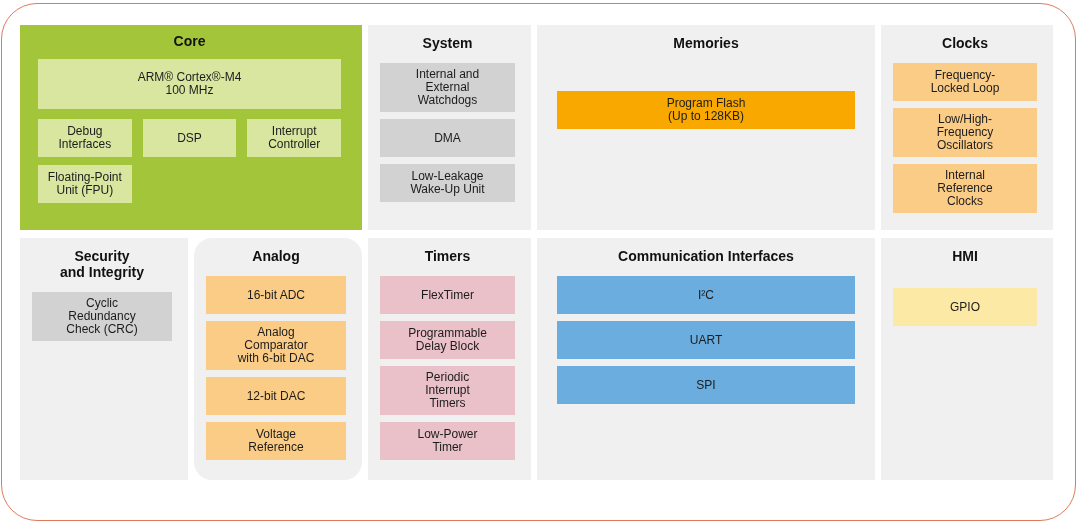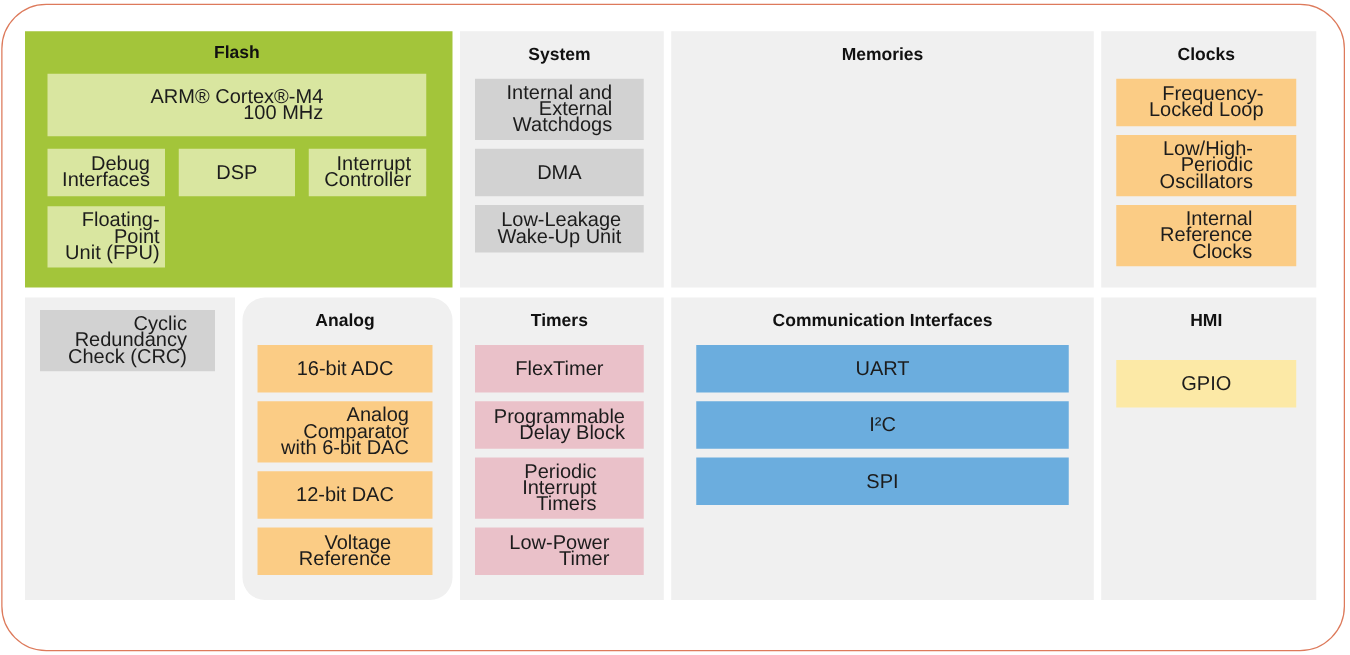--- a/index.html
+++ b/index.html
@@ -22,21 +22,21 @@
     padding:10px 16px 0 12px; display:flex; flex-direction:column; overflow:hidden;
   }
   .panel-title {
     font-size:14px; font-weight:bold; text-align:center; line-height:16px;
     margin:0 0 12px 0; white-space:pre-line; color:#111;
   }
   .blocks { display:flex; flex-direction:column; gap:7px; }
   .block {
     box-sizing:border-box; min-height:38px; padding:5px 4px;
     display:flex; align-items:center; justify-content:center;
-    text-align:right; font-size:16px; line-height:13px; white-space:pre-line;
+    text-align:center; font-size:12px; line-height:13px; white-space:pre-line;
   }
   
   .sec-core     { grid-column:1 / 3; grid-row:1; background:var(--core-bg, #a3c53a); padding:8px 21px 0 18px; }
   .sec-system   { grid-column:3; grid-row:1; }
   .sec-memories { grid-column:4; grid-row:1; padding:10px 20px 16px 20px;gap:28px; }
   .sec-clocks   { grid-column:5; grid-row:1; }
   .sec-security { grid-column:1; grid-row:2; }
   .sec-analog   { grid-column:2; grid-row:2;border-radius:18px; }
   .sec-timers   { grid-column:3; grid-row:2; }
   .sec-comm     { grid-column:4; grid-row:2; padding:10px 20px 0 20px; }
@@ -59,21 +59,21 @@
 </style>
 </head>
 <body>
 
 <div class="stage">
   <div class="frame"></div>
 
   <div class="grid">
 
     <div class="panel sec-core">
-      <div class="panel-title">Flash</div>
+      <div class="panel-title">Core</div>
       <div class="block b-green core-cpu">ARM® Cortex®-M4
 100 MHz</div>
       <div class="core-grid">
         <div class="block b-green">Debug
 Interfaces</div>
         <div class="block b-green">DSP</div>
         <div class="block b-green">Interrupt
 Controller</div>
         <div class="block b-green">Floating-Point
 Unit (FPU)</div>
@@ -88,38 +88,42 @@
 Watchdogs</div>
         <div class="block b-gray">DMA</div>
         <div class="block b-gray">Low-Leakage
 Wake-Up Unit</div>
       </div>
     </div>
 
     <div class="panel sec-memories">
       <div class="panel-title">Memories</div>
       <div class="row-blocks">
+        <div class="block b-orange">Program Flash
+(Up to 128KB)</div>
       </div>
     </div>
 
     <div class="panel sec-clocks">
       <div class="panel-title">Clocks</div>
       <div class="blocks">
         <div class="block b-lorange">Frequency-
 Locked Loop</div>
         <div class="block b-lorange">Low/High-
-Periodic
+Frequency
 Oscillators</div>
         <div class="block b-lorange">Internal
 Reference
 Clocks</div>
       </div>
     </div>
 
     <div class="panel sec-security">
+      <div class="panel-title">Security
+and Integrity</div>
       <div class="blocks">
         <div class="block b-gray">Cyclic
 Redundancy
 Check (CRC)</div>
       </div>
     </div>
 
     <div class="panel sec-analog">
       <div class="panel-title">Analog</div>
       <div class="blocks">
@@ -143,22 +147,22 @@
 Interrupt
 Timers</div>
         <div class="block b-pink">Low-Power
 Timer</div>
       </div>
     </div>
 
     <div class="panel sec-comm">
       <div class="panel-title">Communication Interfaces</div>
       <div class="blocks">
+        <div class="block b-blue">I²C</div>
         <div class="block b-blue">UART</div>
-        <div class="block b-blue">I²C</div>
         <div class="block b-blue">SPI</div>
       </div>
     </div>
 
     <div class="panel sec-hmi">
       <div class="panel-title">HMI</div>
       <div class="blocks">
         <div class="block b-yellow">GPIO</div>
       </div>
     </div>

